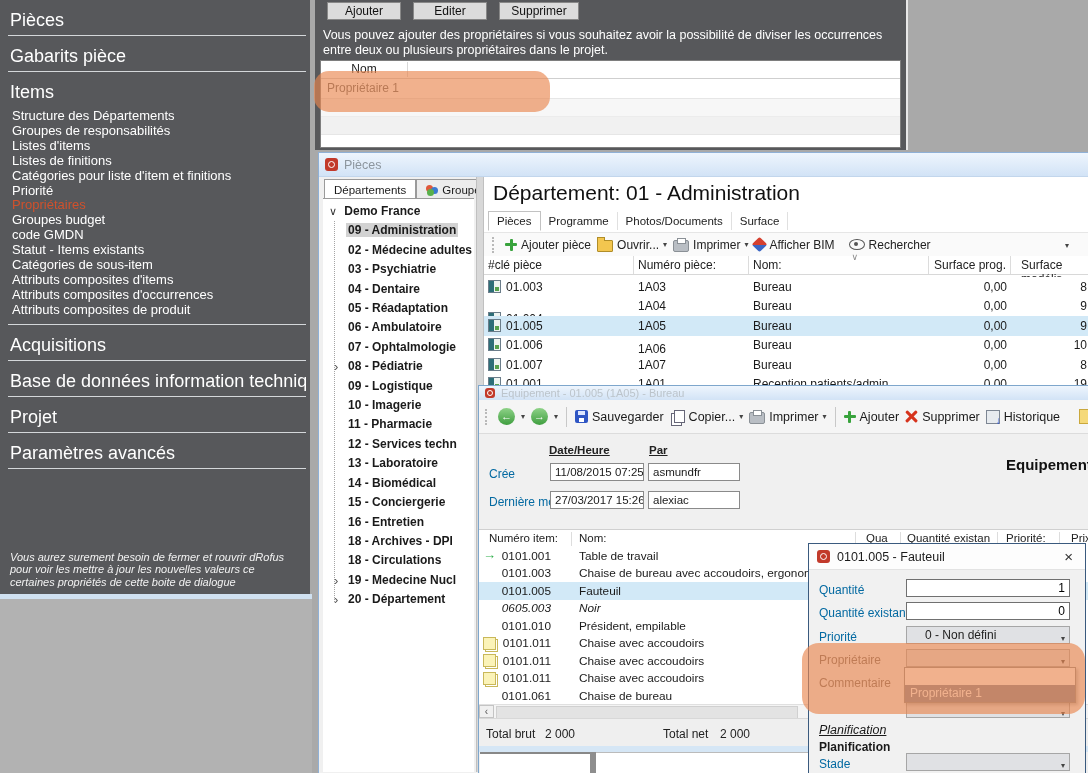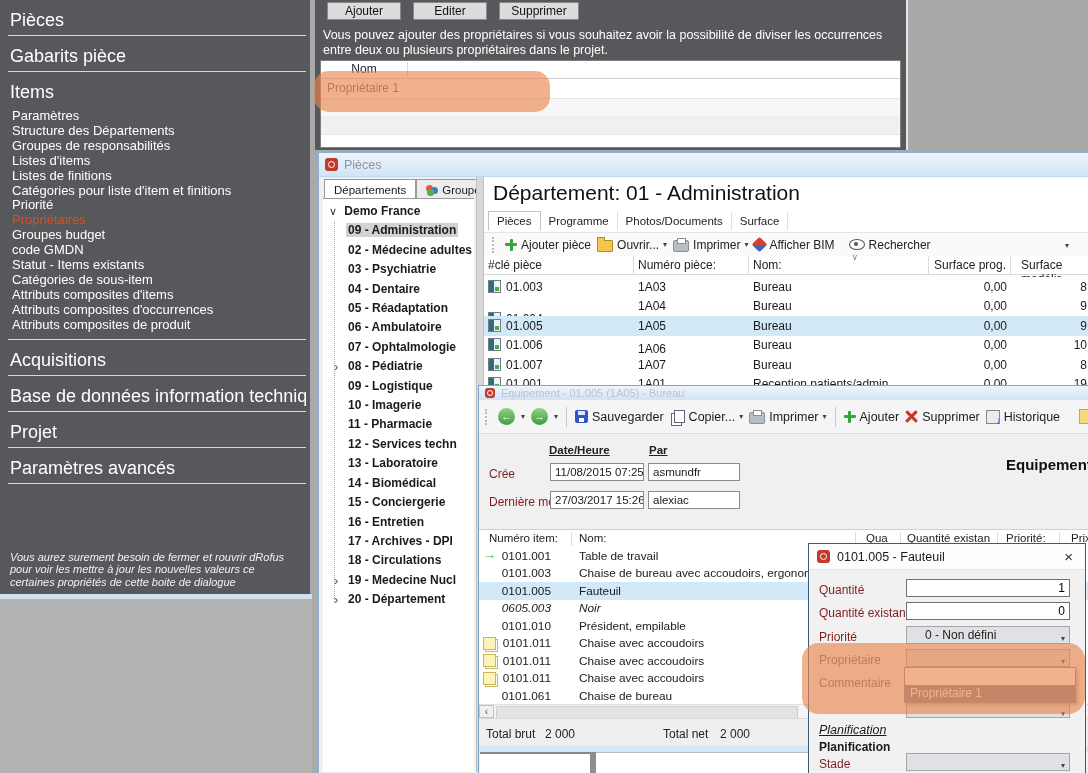--- a/index.html
+++ b/index.html
@@ -127,21 +127,21 @@
   .ebotstrip{position:absolute;left:0;right:0;top:360px;height:6px;background:#d5e6f5;}
   .ebox1{position:absolute;left:1px;top:366px;width:110px;bottom:0;background:#fff;border-top:2px solid #888;}
   .eboxdiv{position:absolute;left:111px;top:366px;width:6px;bottom:0;background:#8e8e8e;}
   .ebox2{position:absolute;left:117px;top:366px;width:214px;bottom:0;background:#fff;border-top:1px solid #bbb;border-right:1px solid #bbb;}
 
   
   #item-dialog{left:808px;top:543px;width:278px;height:232px;background:#f1f1f1;border:1px solid #3a5a7e;box-sizing:border-box;}
   .dlg-title{height:25px;background:#fdfdfd;display:flex;align-items:center;padding:0 8px;border-bottom:1px solid #e3e3e3;}
   .dlg-title .t{margin-left:7px;font-size:12.5px;color:#1b1b1b;flex:1;}
   .dlg-close{font-size:15px;color:#333;padding:0 4px;cursor:default;}
-  .fld-label{position:absolute;left:10px;font-size:12px;color:#7f1d1d;white-space:nowrap;}
+  .fld-label{position:absolute;left:10px;font-size:12px;color:#0369a1;white-space:nowrap;}
   .fld-label.dim{color:#70655e;}
   .fld-input{position:absolute;left:97px;width:164px;height:18px;border:1px solid #707070;background:#fff;font-size:12px;text-align:right;padding:0 4px;box-sizing:border-box;font-family:inherit;}
   .fld-select{position:absolute;left:97px;width:164px;height:18px;background:#e0e1e4;border:1px solid #a6a6a6;box-sizing:border-box;font-size:12px;line-height:16px;padding:0 16px 0 18px;color:#222;}
   .fld-select .chev{position:absolute;right:4px;top:4px;}
   .dd-list{position:absolute;left:95px;width:170px;background:#fff;border:1px solid #8a8a8a;box-shadow:2px 2px 3px rgba(0,0,0,0.25);z-index:2;}
   .dd-item{height:17px;line-height:17px;font-size:12px;padding:0 5px;white-space:nowrap;}
   .dd-item.sel{background:#7d8597;color:#fff;}
   .plan-head{position:absolute;left:10px;font-size:12.5px;font-style:italic;text-decoration:underline;color:#1a1a1a;}
   .plan-bold{position:absolute;left:10px;font-size:12px;font-weight:bold;color:#1a1a1a;}
 
@@ -153,21 +153,20 @@
 </head>
 <body>
 
 <div id="canvas">
 
   <div class="sidebar">
     <div class="sb-head">Pièces</div>
     <div class="sb-head">Gabarits pièce</div>
     <div class="sb-head nohr">Items</div>
     <div class="sb-list">
-      <div class="sb-item">Paramètres</div>
       <div class="sb-item">Structure des Départements</div>
       <div class="sb-item">Groupes de responsabilités</div>
       <div class="sb-item">Listes d'items</div>
       <div class="sb-item">Listes de finitions</div>
       <div class="sb-item">Catégories pour liste d'item et finitions</div>
       <div class="sb-item">Priorité</div>
       <div class="sb-item active">Propriétaires</div>
       <div class="sb-item">Groupes budget</div>
       <div class="sb-item">code GMDN</div>
       <div class="sb-item">Statut - Items existants</div>
@@ -235,21 +234,21 @@
           <div class="tree-item">07 - Ophtalmologie</div>
           <div class="tree-item"><span class="exp">›</span><span>08 - Pédiatrie</span></div>
           <div class="tree-item">09 - Logistique</div>
           <div class="tree-item">10 - Imagerie</div>
           <div class="tree-item">11 - Pharmacie</div>
           <div class="tree-item">12 - Services techn</div>
           <div class="tree-item">13 - Laboratoire</div>
           <div class="tree-item">14 - Biomédical</div>
           <div class="tree-item">15 - Conciergerie</div>
           <div class="tree-item">16 - Entretien</div>
-          <div class="tree-item">17 - Archives - DPI</div>
+          <div class="tree-item">18 - Archives - DPI</div>
           <div class="tree-item">18 - Circulations</div>
           <div class="tree-item"><span class="exp">›</span><span>19 - Medecine Nucl</span></div>
           <div class="tree-item"><span class="exp">›</span><span>20 - Département</span></div>
         </div>
       </div>
     </div>
     <div class="splitter"></div>
     <div class="rpane">
       <div class="dep-header">Département: 01 - Administration</div>
       <div class="ctabs">

